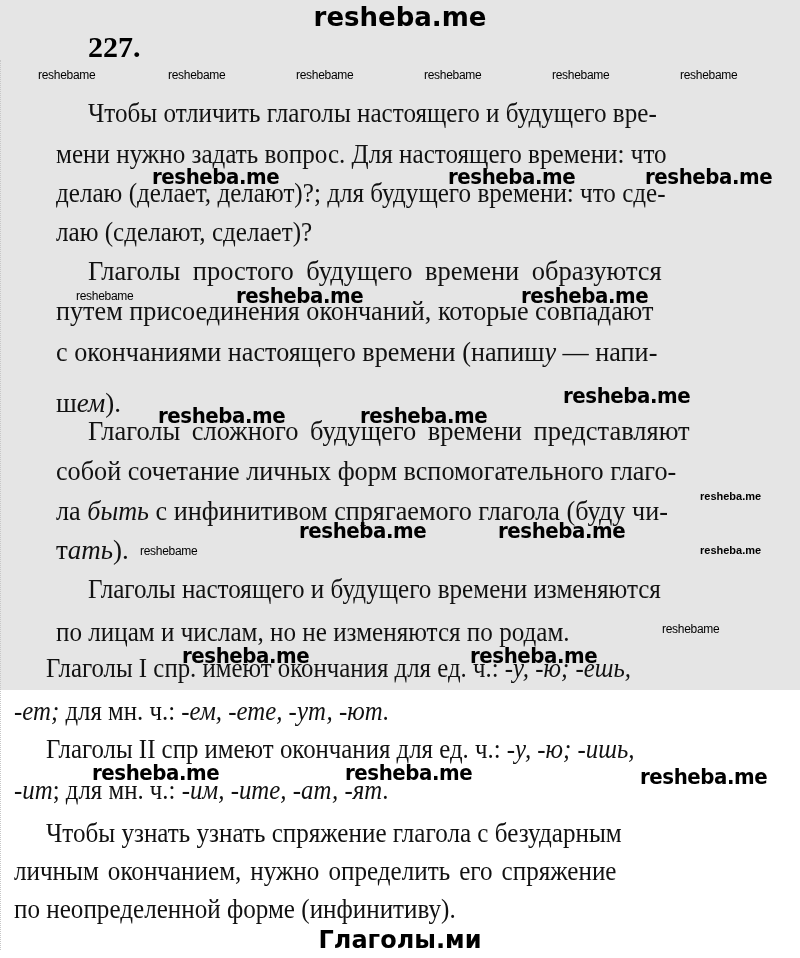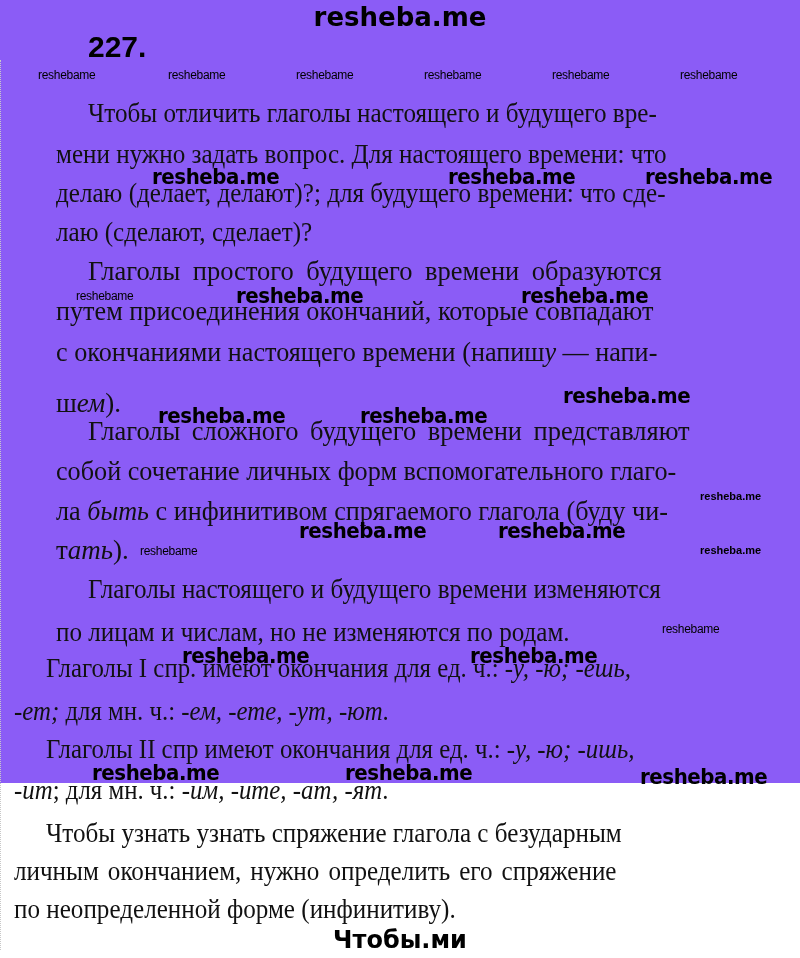--- a/index.html
+++ b/index.html
@@ -1,23 +1,23 @@
 <!DOCTYPE html>
 <html><head>
 <meta charset="utf-8">
 <style>
   html, body { margin: 0; padding: 0; background: #ffffff; }
   body { width: 800px; height: 958px; position: relative; overflow: hidden; color: #111; }
-  .page { position: absolute; left: 0; top: 0; width: 800px; height: 783px; background: #8b5cf6; }
+  .page { position: absolute; left: 0; top: 0; width: 800px; height: 690px; background: #e5e5e5; }
   .wm-big { position: absolute; font-family: "DejaVu Sans", sans-serif; font-weight: bold; font-size: 22px; letter-spacing: -0.5px; color: #000; white-space: nowrap; transform: scaleX(0.9); transform-origin: left; }
   .wm-top { position: absolute; left: 0; right: 0; top: 2px; text-align: center; font-family: "DejaVu Sans", sans-serif; font-weight: bold; font-size: 26px; color: #000; }
   .wm-bottom { position: absolute; left: 0; right: 0; top: 926px; text-align: center; font-family: "DejaVu Sans", sans-serif; font-weight: bold; font-size: 24px; color: #000; }
   .wm-small { position: absolute; font-family: "Liberation Sans", sans-serif; font-size: 12px; color: #000; white-space: nowrap; letter-spacing: -0.3px; }
   .wm-small-b { position: absolute; font-family: "Liberation Sans", sans-serif; font-size: 11px; font-weight: bold; color: #000; white-space: nowrap; }
-  .num { position: absolute; left: 88px; top: 30px; font-family: Liberation Sans, sans-serif; font-weight: bold; font-size: 30px; color: #000; }
+  .num { position: absolute; left: 88px; top: 30px; font-family: Liberation Serif, serif; font-weight: bold; font-size: 30px; color: #000; }
   .line { position: absolute; font-family: "Liberation Serif", serif; font-size: 27px; color: #111; white-space: nowrap; transform-origin: left; }
   .line i { font-style: italic; }
   .margin-specks { position: absolute; left: 0; top: 60px; width: 6px; height: 890px; border-left: 1px dotted #c8c8c8; }
 </style>
 </head>
 <body>
 
 <div class="page">
   <div class="margin-specks"></div>
 
@@ -73,14 +73,14 @@
   <div class="line" style="left:46px;top:734px;transform:scaleX(0.92)"><span>Глаголы II спр имеют окончания для ед. ч.: </span><i>-у, -ю; -ишь,</i></div>
   <div class="wm-big" style="left:92px;top:760px">resheba.me</div>
   <div class="wm-big" style="left:345px;top:760px">resheba.me</div>
   <div class="wm-big" style="left:640px;top:764px">resheba.me</div>
   <div class="line" style="left:14px;top:775px;transform:scaleX(0.92)"><i>-ит</i><span>; для мн. ч.: </span><i>-им, -ите, -ат, -ят</i><span>.</span></div>
 
   <div class="line" style="left:46px;top:818px;transform:scaleX(0.93)">Чтобы узнать узнать спряжение глагола с безударным</div>
   <div class="line" style="left:14px;top:856px;transform:scaleX(0.93);word-spacing:3px">личным окончанием, нужно определить его спряжение</div>
   <div class="line" style="left:14px;top:894px;transform:scaleX(0.93)">по неопределенной форме (инфинитиву).</div>
 
-  <div class="wm-bottom">Чтобы.ми</div>
+  <div class="wm-bottom">Глаголы.ми</div>
 </div>
 
 </body></html>

